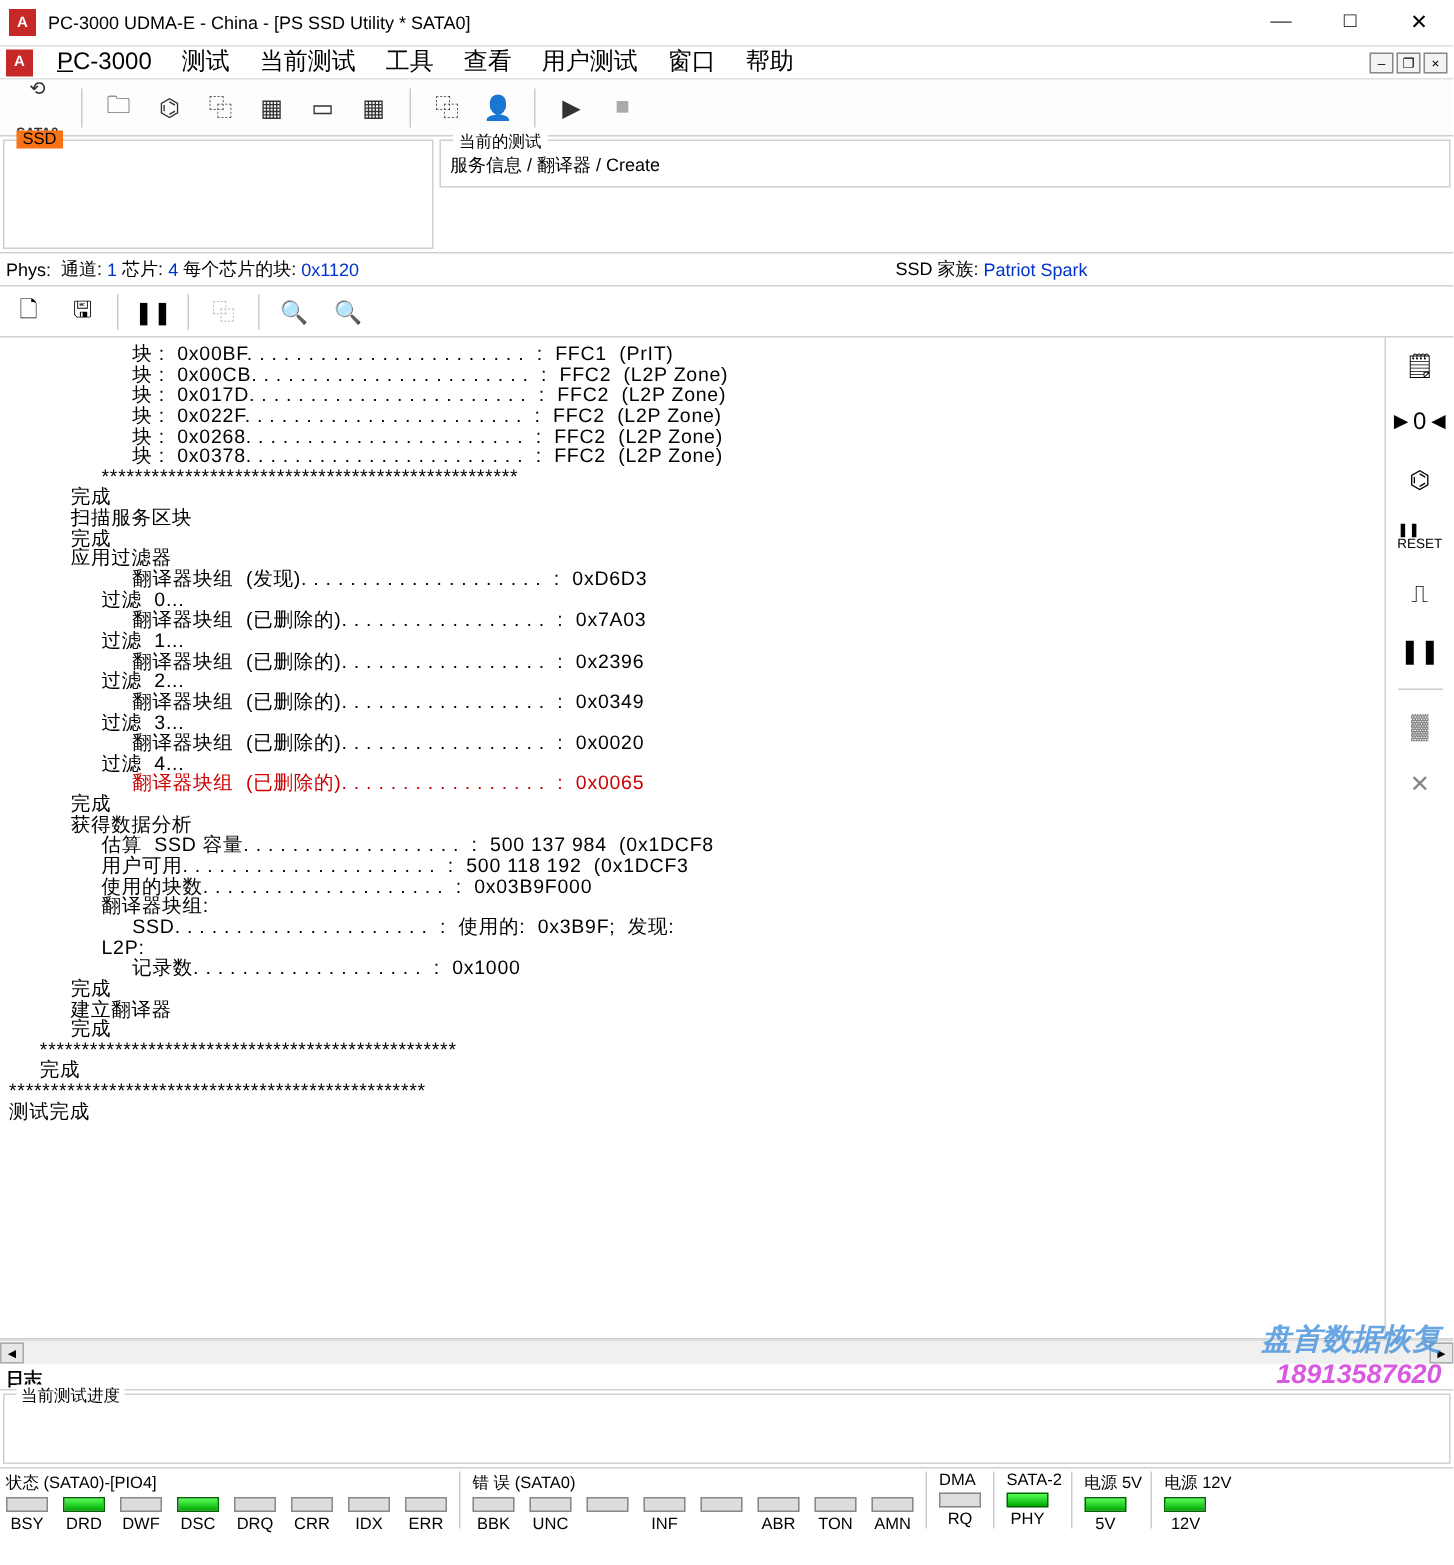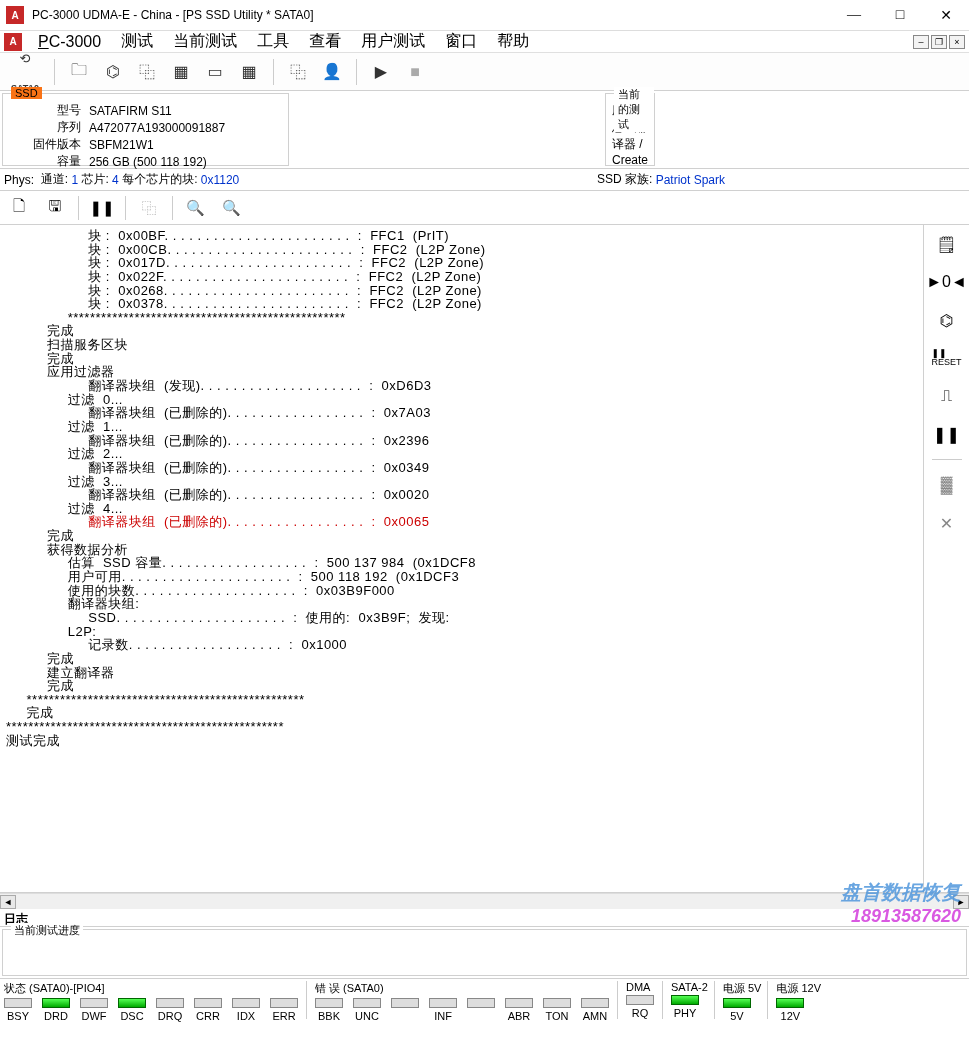--- a/index.html
+++ b/index.html
@@ -26,21 +26,21 @@
 .toolbar .tool-sep { width: 1px; height: 26px; background: #ccc; margin: 0 4px; }
 .toolbar .sata0-label { font-size: 9px; font-weight: bold; line-height: 1; margin-top: 18px; }
 
 
 .info-row { display: flex; height: 78px; border-bottom: 1px solid #d0d0d0; }
 .info-left { width: 287px; border: 1px solid #d0d0d0; margin: 2px; padding: 8px 4px 4px 4px; position: relative; }
 .info-left .legend { position: absolute; top: -7px; left: 8px; background: #f97316; padding: 0 4px; font-size: 11px; }
 .info-left table { border-collapse: collapse; width: 100%; font-size: 12px; }
 .info-left td.lbl { text-align: right; padding-right: 6px; width: 80px; color: #000; }
 .info-left td.val { padding-left: 2px; }
-.info-right { flex: 1; display: flex; flex-direction: row; justify-content: center; }
+.info-right { flex: 1; display: flex; flex-direction: column; }
 .info-right .panel { border: 1px solid #d0d0d0; margin: 2px; flex: 1; padding: 8px 6px 4px 6px; position: relative; }
 .info-right .panel .legend { position: absolute; top: -7px; left: 8px; background: #fff; padding: 0 4px; font-size: 11px; }
 .info-right .breadcrumb { font-size: 12px; }
 .info-right .op-dropdown { width: 100%; border: none; outline: none; font-size: 12px; cursor: pointer; }
 .info-right .op-dropdown::after { content: "▾"; }
 
 
 .phys-row { height: 22px; display: flex; align-items: center; padding: 0 4px; font-size: 12px; border-bottom: 1px solid #d0d0d0; }
 .phys-row .label { font-weight: normal; }
 .phys-row .blue { color: #0033cc; }
@@ -134,40 +134,20 @@
   <div class="tool-btn">⿻</div>
   <div class="tool-btn">👤</div>
   <div class="tool-sep"></div>
   <div class="tool-btn">▶</div>
   <div class="tool-btn" style="color:#aaa;">■</div>
 </div>
 
 <div class="info-row">
   <div class="info-left">
     <span class="legend">SSD</span>
-    <table>
-      <tbody>
-          <tr>
-            <td class="lbl">型号</td>
-            <td class="val">SATAFIRM   S11</td>
-          </tr>
-      <tr>
-            <td class="lbl">序列</td>
-            <td class="val">A472077A193000091887</td>
-          </tr>
-      <tr>
-            <td class="lbl">固件版本</td>
-            <td class="val">SBFM21W1</td>
-          </tr>
-      <tr>
-            <td class="lbl">容量</td>
-            <td class="val">256 GB (500 118 192)</td>
-          </tr>
-    </tbody>
-      </table>
   </div>
   <div class="info-right">
     <div class="panel" style="flex:0 0 32px;">
       <span class="legend">当前的测试</span>
       <span class="breadcrumb">服务信息 / 翻译器 / Create</span>
     </div>
   </div>
 </div>
 
 <div class="phys-row">

